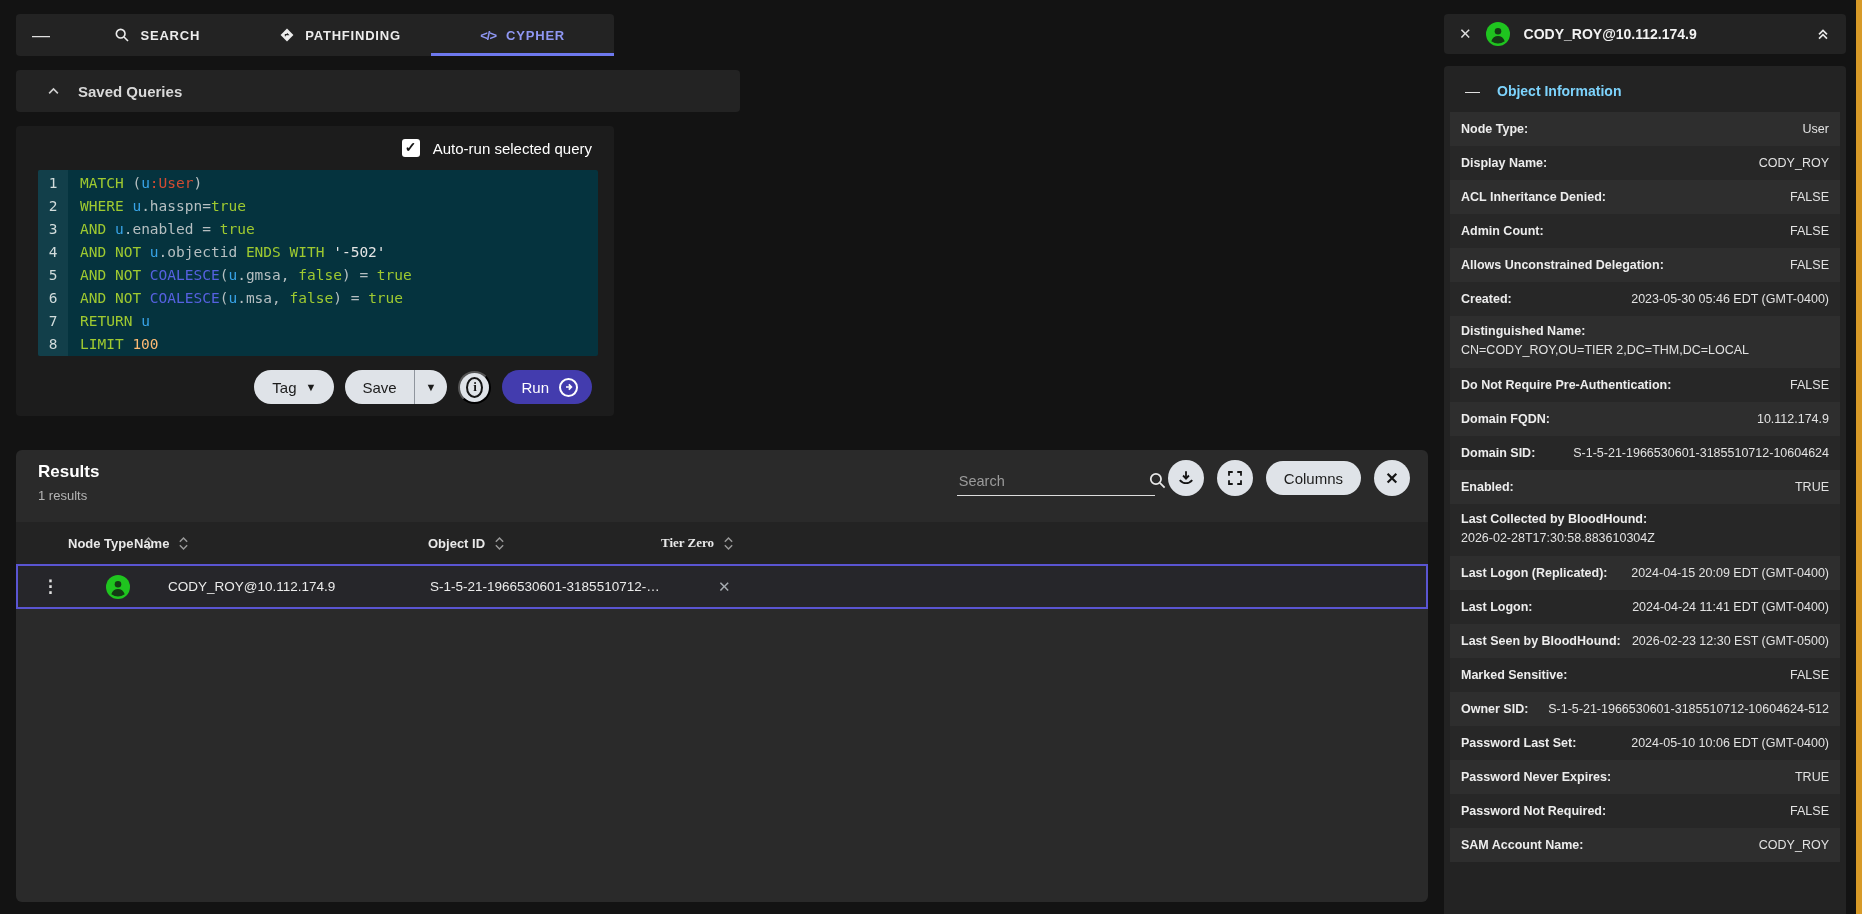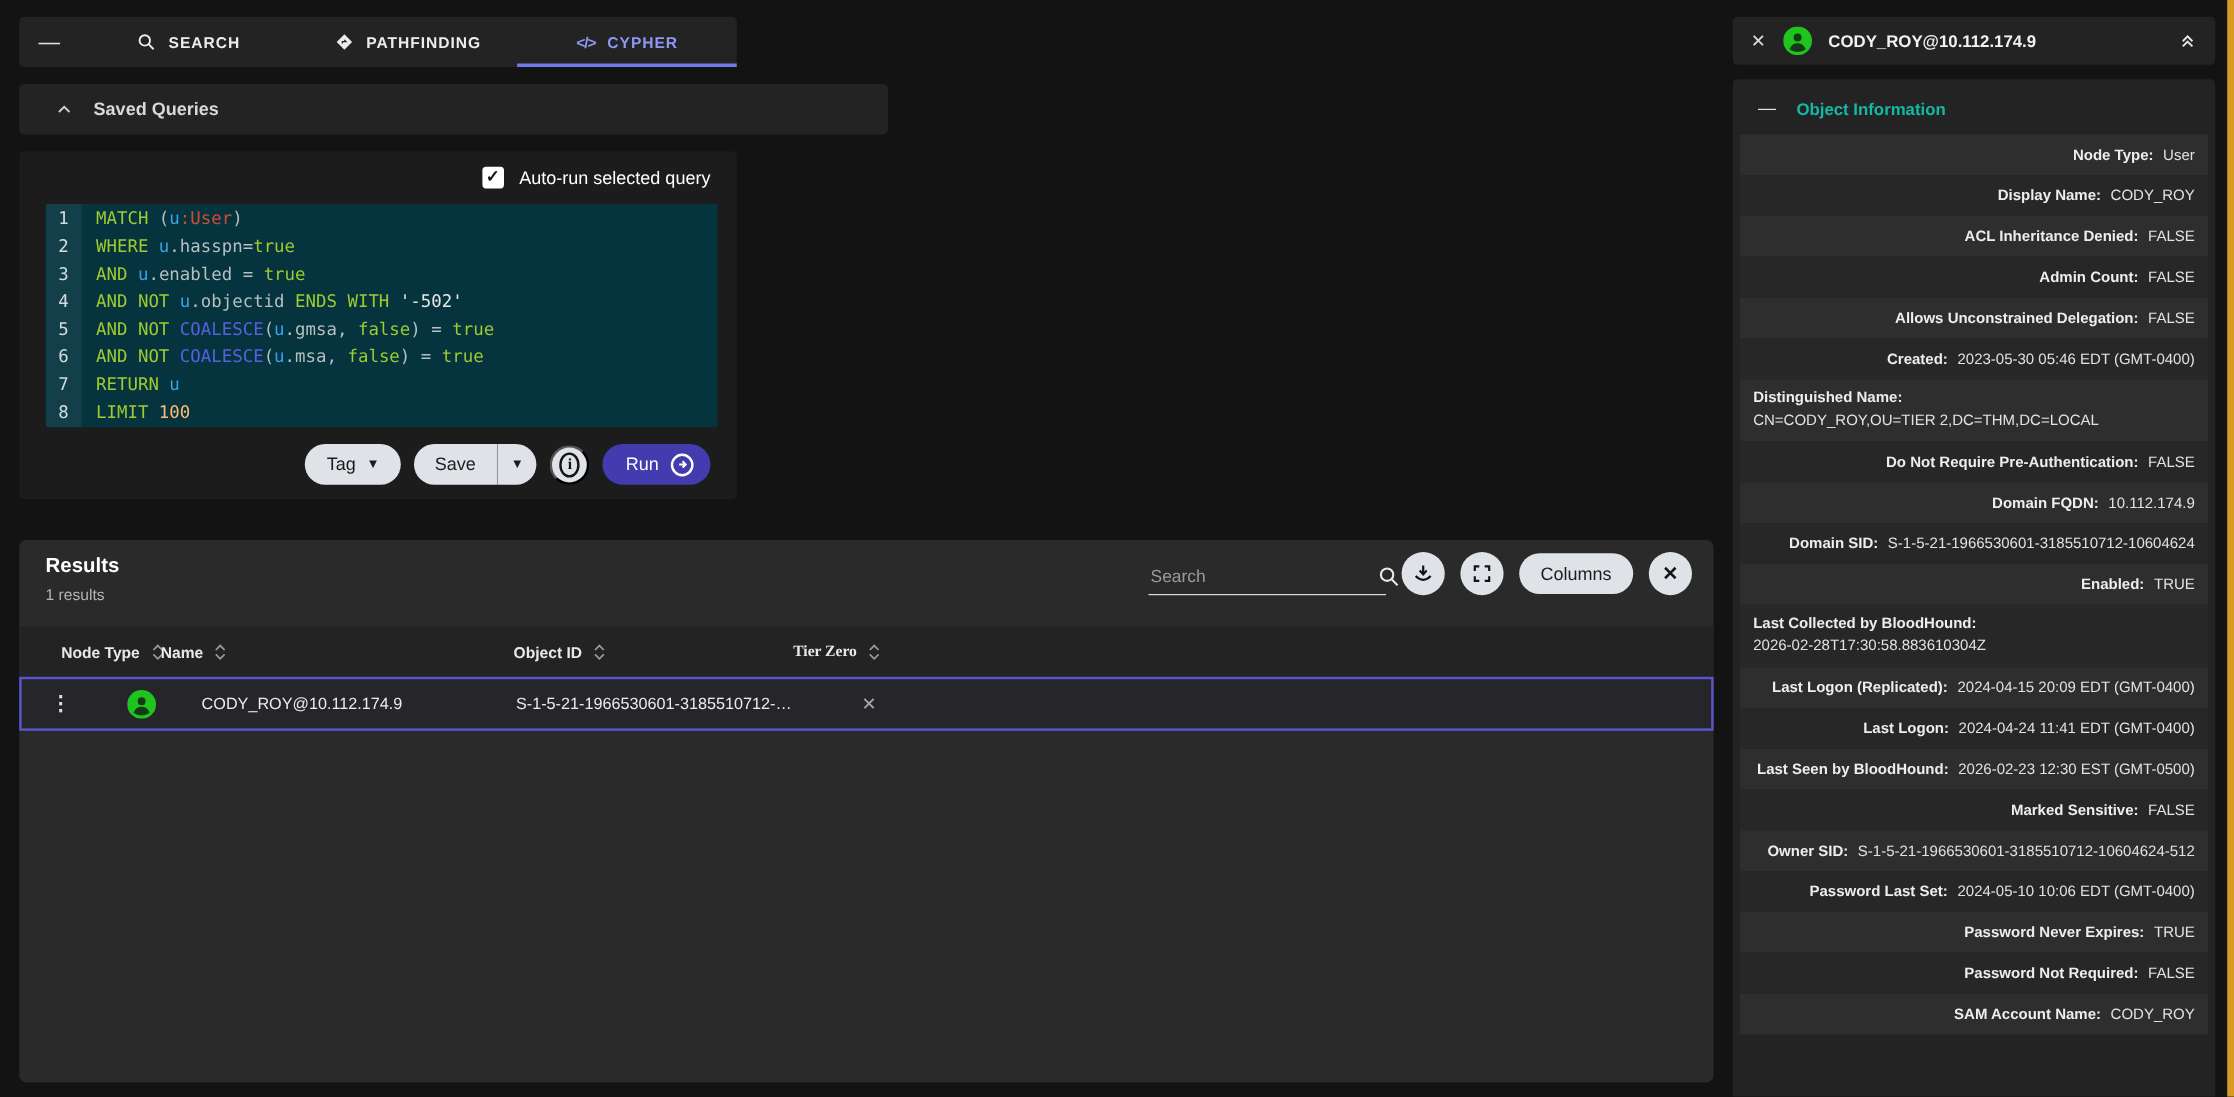--- a/index.html
+++ b/index.html
@@ -88,24 +88,24 @@
   .tz-x { color:#a6abb0; font-size:15px; }
 
   
   .nodecard { position:absolute; left:1444px; top:14px; width:402px; height:40px;
     background:#232323; border-radius:4px; display:flex; align-items:center; gap:14px; padding:0 15px; }
   .closex { color:#dcdcdc; font-size:15px; cursor:pointer; }
   .node-name { font-size:14px; font-weight:bold; color:#f2f2f2; flex:1; }
   .objectcard { position:absolute; left:1444px; top:66px; width:402px; height:848px;
     background:#232323; border-radius:4px 4px 0 0; }
   .obj-title-row { display:flex; align-items:center; gap:17px; padding:16px 18px 13px 21px; }
-  .obj-title { font-size:14px; font-weight:bold; color:#14b8a6; }
+  .obj-title { font-size:14px; font-weight:bold; color:#7dd3fc; }
   .minus-sm { color:#e0e0e0; font-size:15px; cursor:pointer; }
   .fields { margin:0 6px; }
-  .frow { display:flex; justify-content:flex-end; align-items:center; min-height:34px;
+  .frow { display:flex; justify-content:space-between; align-items:center; min-height:34px;
     padding:0 11px; font-size:12.5px; }
   .frow:nth-child(odd) { background:#2e2e2e; }
   .frow:nth-child(even) { background:#272727; }
   .frow .lab { font-weight:bold; color:#ededed; white-space:nowrap; }
   .frow .val { color:#e2e2e2; text-align:right; white-space:nowrap; padding-left:8px; }
   .frow.two { display:block; height:52px; padding-top:8px; }
   .frow.two .val { text-align:left; display:block; margin-top:5px; padding-left:0; }
 
   
   .goldbar { position:absolute; right:0; top:0; width:6px; height:914px; background:#d79a28; }
@@ -234,21 +234,21 @@
     </button>
     <button class="pill colbtn">
       <span>Columns</span>
     </button>
     <button class="circlebtn">
       <span class="xglyph">✕</span>
     </button>
   </div>
 
   <div class="thead">
-      <span class="th" style="left: 35px;">
+      <span class="th" style="left: 52px;">
         <span>Node Type</span>
         <span>
           <svg width="11" height="15" viewBox="0 0 12 16" fill="none" stroke="#9a9a9a" stroke-width="1.6">
             <path d="M2 6l4-4 4 4"></path>
             <path d="M2 10l4 4 4-4"></path>
           </svg>
         </span>
       </span>
       <span class="th" style="left: 118px;">
         <span>Name</span>

